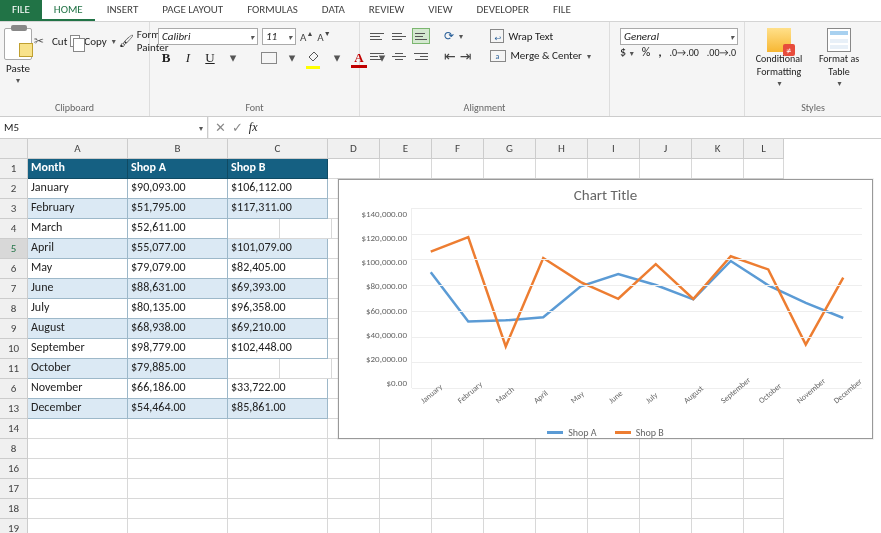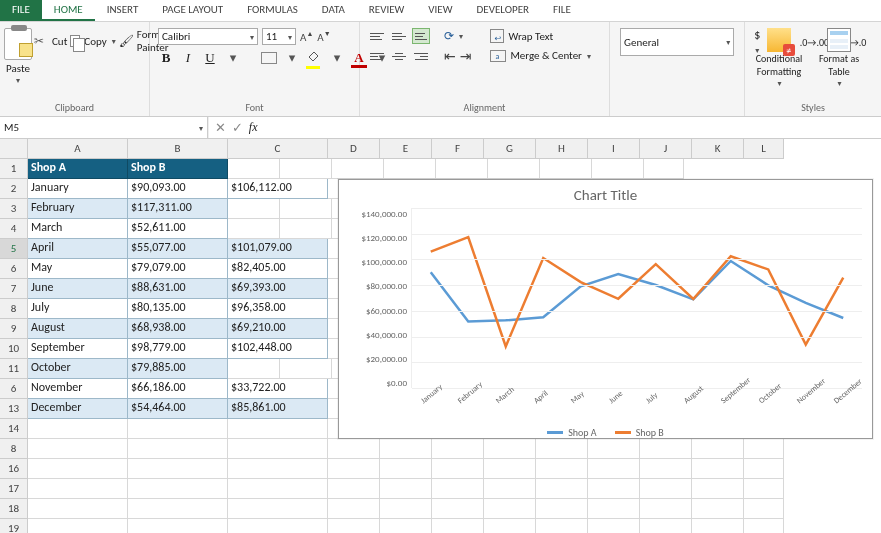--- a/index.html
+++ b/index.html
@@ -28,21 +28,21 @@
 .clip-row { display: flex; align-items: center; gap: 4px; font-size: 11px; }
 .ico { display: inline-block; width: 14px; height: 14px; }
 .scissors::before { content: "✂"; font-size: 12px; color: #555; }
 .copy-ico { border: 1px solid #888; width: 10px; height: 12px; background: #fff; position: relative; }
 .copy-ico::after { content: ""; position: absolute; left: 2px; top: 2px; width: 10px; height: 12px; border: 1px solid #888; background: #fff; }
 .brush::before { content: "🖌"; font-size: 12px; }
 
 
 .font-col { display: flex; flex-direction: column; gap: 4px; padding: 4px 4px 0; }
 .font-row { display: flex; align-items: center; gap: 4px; }
-.sel { background: #fff; border: 1px solid #aaa; font-size: 11px; padding: 1px 3px; display: flex; align-items: center; justify-content: space-between; }
+.sel { background: #fff; border: 1px solid #aaa; font-size: 11px; padding: 1px 3px; display: flex; align-items: center; justify-content: space-between; font-style: italic; }
 .sel .dd { font-size: 8px; color: #555; }
 .biu { display: flex; gap: 6px; align-items: center; }
 .biu span { font-size: 13px; font-family: "Times New Roman", serif; width: 16px; text-align: center; }
 .bold { font-weight: bold; }
 .italic { font-style: italic; }
 .underline { text-decoration: underline; }
 .inc-dec { font-size: 11px; color: #444; }
 .bord-ico { width: 12px; height: 12px; border: 1px solid #888; display: inline-block; }
 .fontcolor { color: #c00000; font-weight: bold; font-size: 13px; }
 .fontcolor-u { display: inline-block; width: 14px; height: 3px; background: #c00000; }
@@ -56,21 +56,21 @@
 .align-btn.active { background: #d4e8d0; border: 1px solid #7bb66f; }
 .indent { font-size: 14px; color: #444; }
 .wrap-btn { display: flex; align-items: center; gap: 4px; font-size: 11px; padding: 1px 3px; }
 .wrap-ico { width: 14px; height: 14px; border: 1px solid #888; position: relative; }
 .wrap-ico::after { content: "↩"; position: absolute; font-size: 8px; left: 3px; bottom: -1px; color: #2a6099; }
 .merge-btn { display: flex; align-items: center; gap: 4px; font-size: 11px; padding: 1px 3px; }
 .merge-ico { width: 16px; height: 12px; border: 1px solid #888; position: relative; }
 .merge-ico::after { content: "a"; position: absolute; font-size: 8px; left: 4px; color: #2a6099; }
 
 
-.num-col { display: flex; gap: 20px; padding: 4px 6px 0; }
+.num-col { display: flex; flex-direction: column; gap: 0; padding: 4px 6px 0; }
 .num-row { display: flex; gap: 8px; align-items: center; font-size: 12px; }
 
 
 .style-btn { display: flex; flex-direction: column; align-items: center; width: 60px; padding-top: 4px; font-size: 10px; text-align: center; }
 .cond-ico { width: 24px; height: 24px; background: linear-gradient(#ffe08a, #f7b733); position: relative; }
 .cond-ico::after { content: "≠"; font-size: 10px; position: absolute; bottom: -4px; right: -4px; background: #e74c3c; color: #fff; width: 12px; height: 12px; border-radius: 2px; text-align: center; }
 .fmt-ico { width: 24px; height: 24px; background: #fff; border: 1px solid #888; position: relative; }
 .fmt-ico::before, .fmt-ico::after { content: ""; position: absolute; left: 2px; right: 2px; height: 4px; }
 .fmt-ico::before { top: 2px; background: #a8d1f0; }
 .fmt-ico::after { top: 10px; background: #e8f0f8; box-shadow: 0 6px 0 #e8f0f8; }
@@ -335,20 +335,21 @@
         <div class="hdr colh" style="width: 52px;">F</div>
         <div class="hdr colh" style="width: 52px;">G</div>
         <div class="hdr colh" style="width: 52px;">H</div>
         <div class="hdr colh" style="width: 52px;">I</div>
         <div class="hdr colh" style="width: 52px;">J</div>
         <div class="hdr colh" style="width: 52px;">K</div>
         <div class="hdr colh" style="width: 40px;">L</div>
       </div>
     <div class="cells" id="cells">
         <div class="row">
+          <div class="cell th" style="width: 100px;">Month</div>
           <div class="cell th" style="width: 100px;">Shop A</div>
           <div class="cell th" style="width: 100px;">Shop B</div>
           <div class="cell" style="width: 52px;"></div>
           <div class="cell" style="width: 52px;"></div>
           <div class="cell" style="width: 52px;"></div>
           <div class="cell" style="width: 52px;"></div>
           <div class="cell" style="width: 52px;"></div>
           <div class="cell" style="width: 52px;"></div>
           <div class="cell" style="width: 52px;"></div>
           <div class="cell" style="width: 52px;"></div>
@@ -363,20 +364,21 @@
           <div class="cell" style="width: 52px;"></div>
           <div class="cell" style="width: 52px;"></div>
           <div class="cell" style="width: 52px;"></div>
           <div class="cell" style="width: 52px;"></div>
           <div class="cell" style="width: 52px;"></div>
           <div class="cell" style="width: 52px;"></div>
           <div class="cell" style="width: 40px;"></div>
         </div>
         <div class="row">
           <div class="cell td even" style="width: 100px;">February</div>
+          <div class="cell td even" style="width: 100px;">$51,795.00</div>
           <div class="cell td even" style="width: 100px;">$117,311.00</div>
           <div class="cell" style="width: 52px;"></div>
           <div class="cell" style="width: 52px;"></div>
           <div class="cell" style="width: 52px;"></div>
           <div class="cell" style="width: 52px;"></div>
           <div class="cell" style="width: 52px;"></div>
           <div class="cell" style="width: 52px;"></div>
           <div class="cell" style="width: 52px;"></div>
           <div class="cell" style="width: 52px;"></div>
           <div class="cell" style="width: 40px;"></div>

